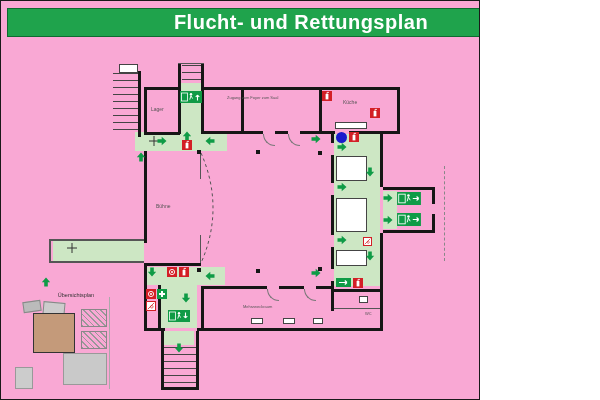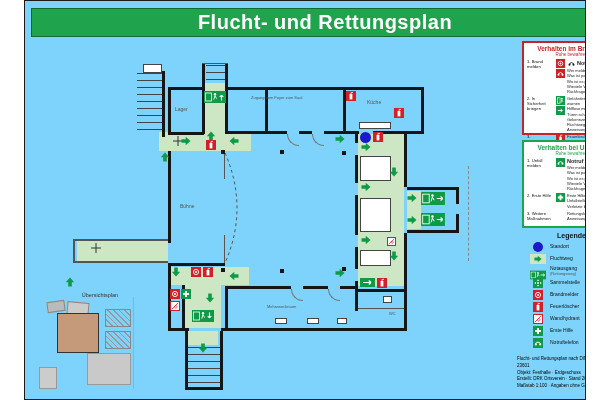--- a/index.html
+++ b/index.html
@@ -1,17 +1,17 @@
 <!DOCTYPE html>
 <html><head>
 <meta charset="utf-8">
 <style>
   html,body{margin:0;padding:0;background:#fff;}
-  #page{position:relative;width:562px;height:400px;background:#7dd3fc;border:1px solid #1a1a1a;
-        box-sizing:border-box;overflow:hidden;font-family:"Liberation Sans",sans-serif;color:#111;margin-left:24px;}
+  #page{position:relative;width:480px;height:400px;background:#f9a8d4;border:1px solid #1a1a1a;
+        box-sizing:border-box;overflow:hidden;font-family:"Liberation Sans",sans-serif;color:#111;}
   .abs{position:absolute;}
   
   #banner{position:absolute;left:6px;top:7px;width:586px;height:27px;background:#1fa34c;
           border:1px solid #0d6b30;display:flex;align-items:center;justify-content:center;}
   #banner span{color:#fff;font-weight:bold;font-size:20px;letter-spacing:.5px;}
   
   .wall{position:absolute;background:#161616;}
   .twall{position:absolute;background:#555;}
   .route{position:absolute;background:#cde7c4;}
   .steps{position:absolute;background:repeating-linear-gradient(to bottom,#444 0 1px,transparent 1px 7px);}

